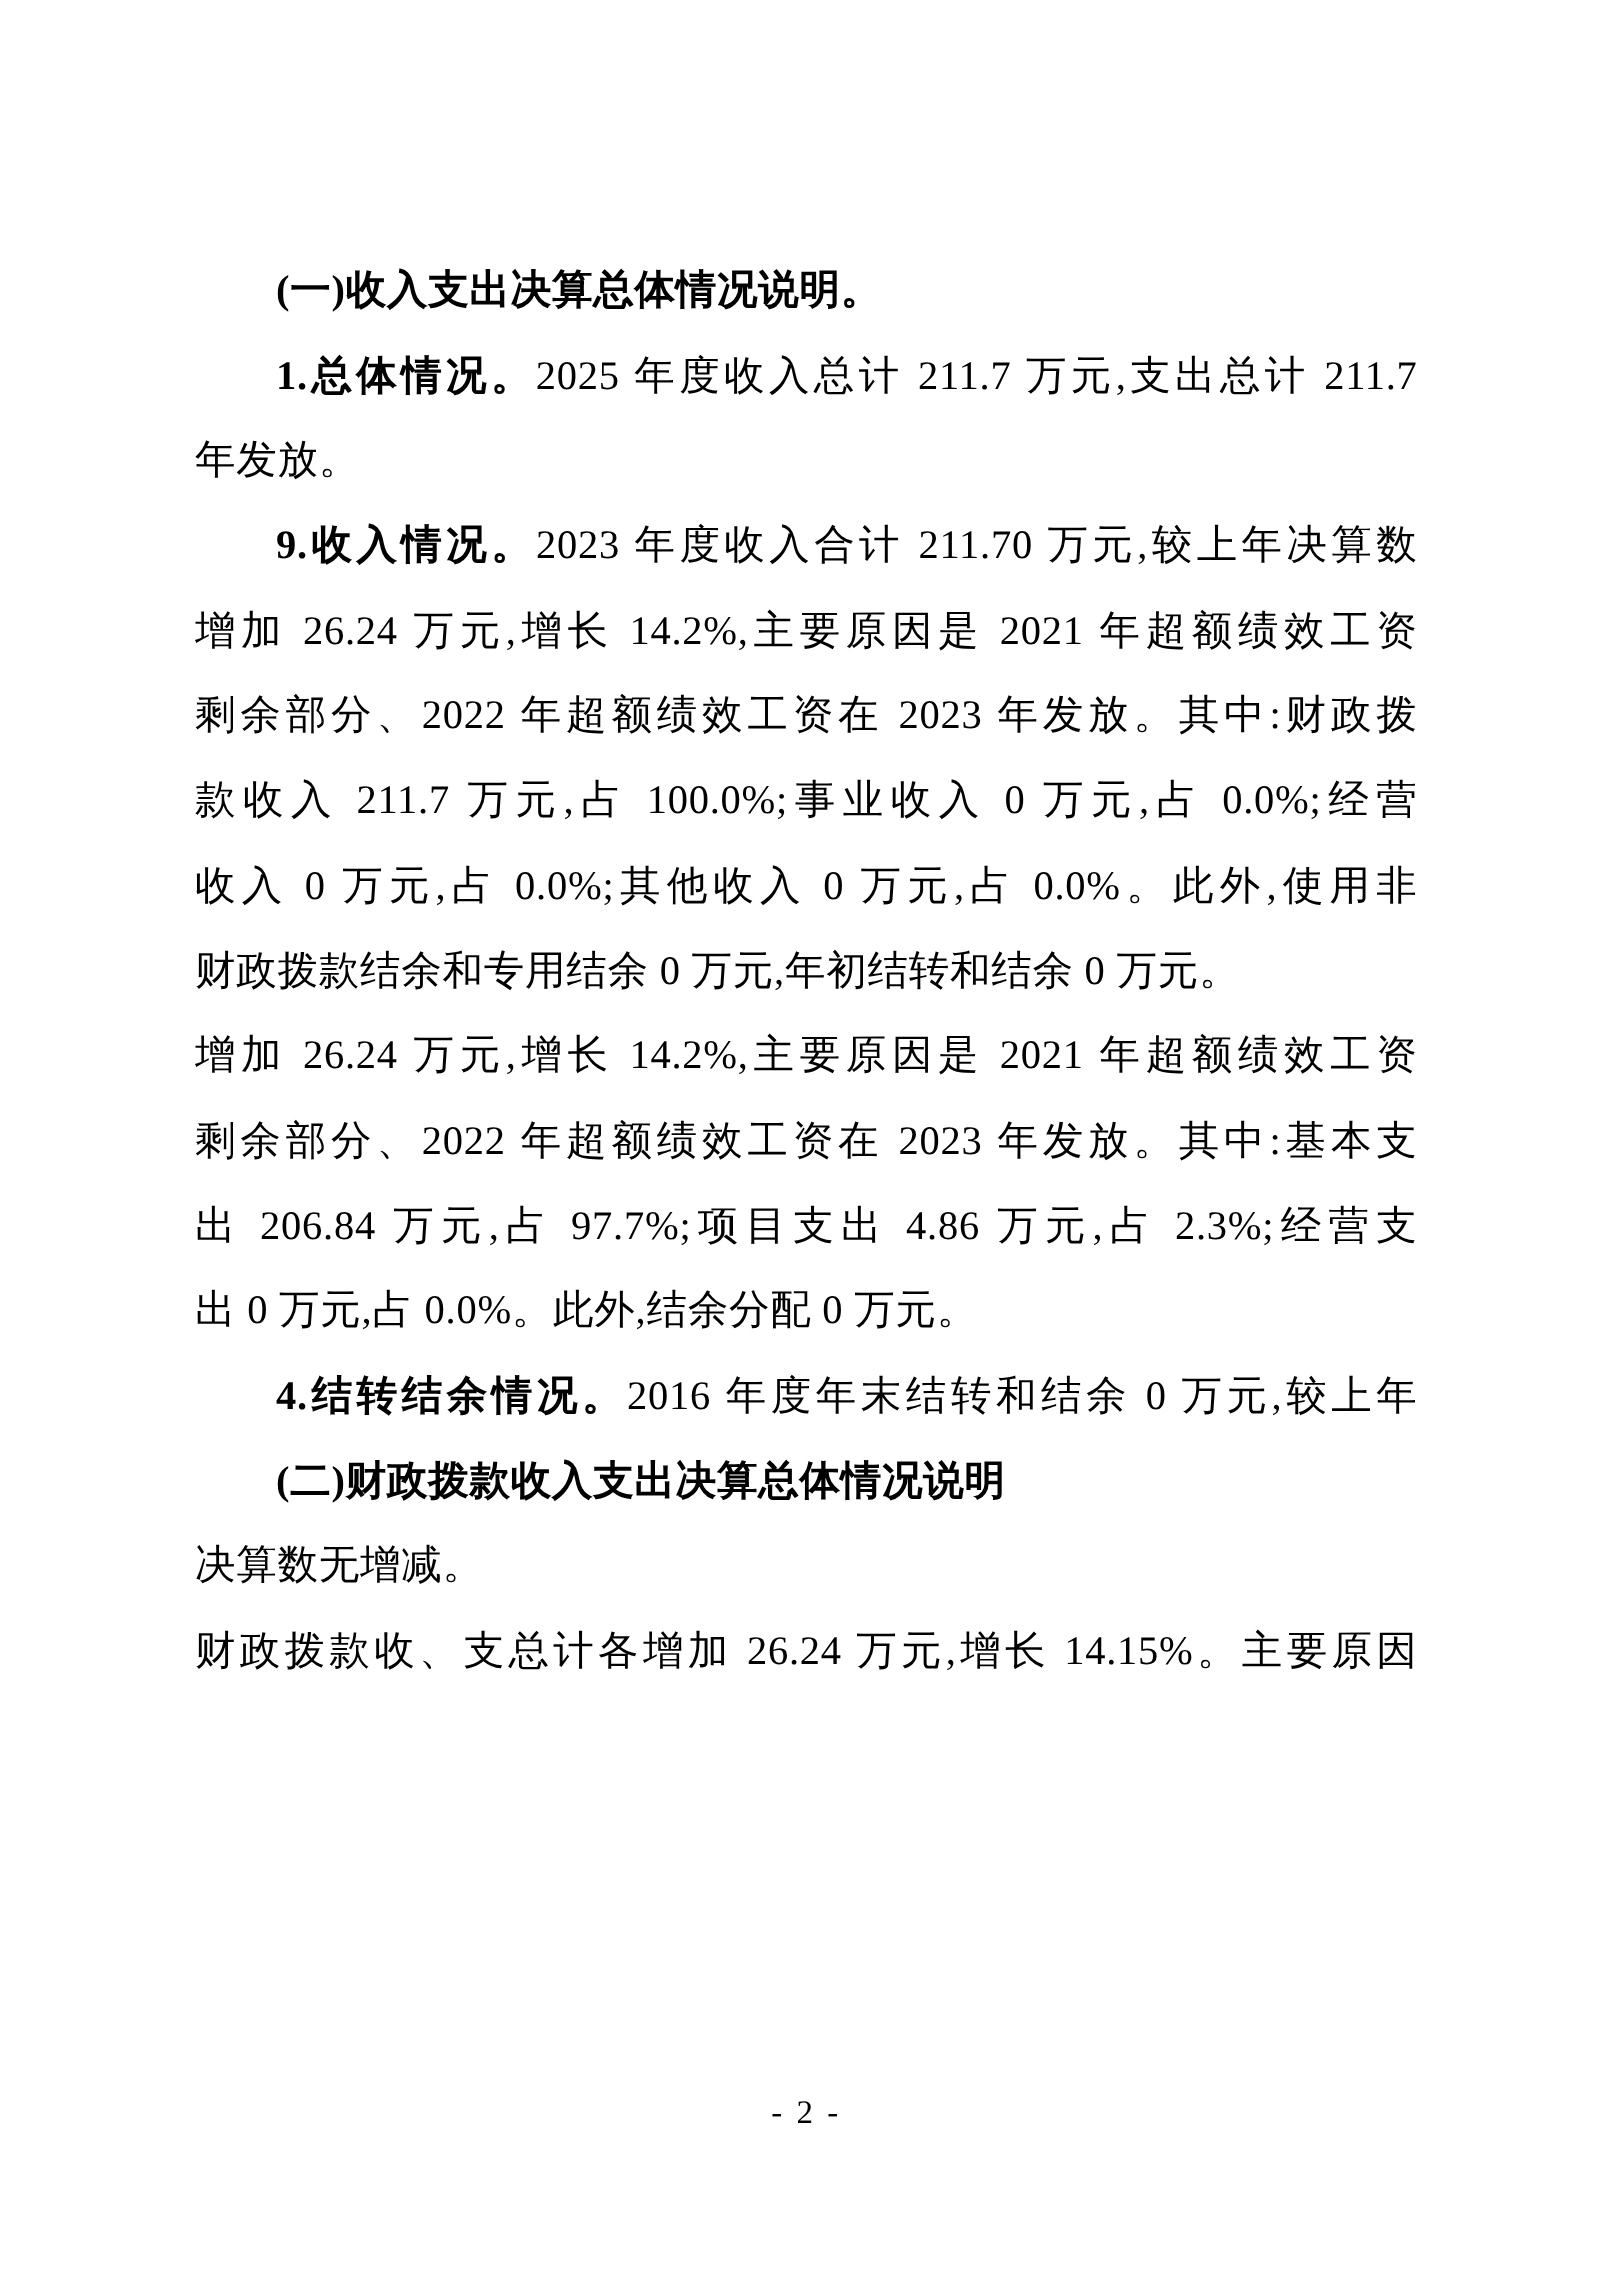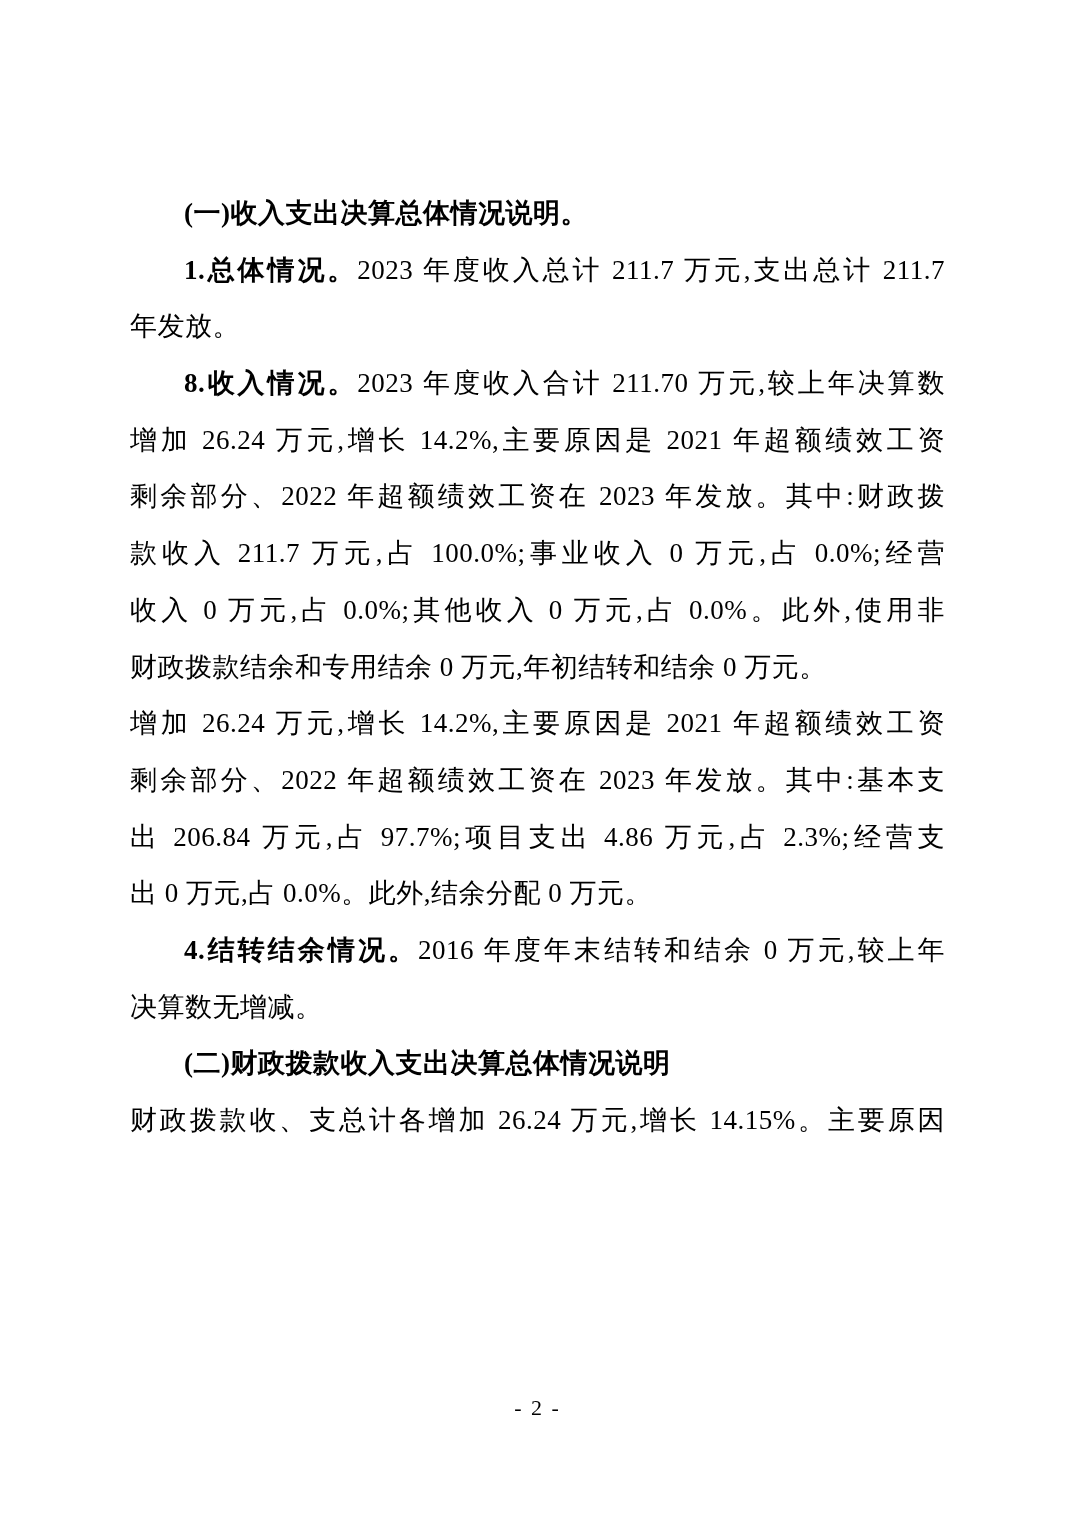--- a/index.html
+++ b/index.html
@@ -11,21 +11,21 @@
     position: relative;
     width: 1075px;
     height: 1520px;
     background: #ffffff;
     color: #000000;
     font-family: "Liberation Serif", "DejaVu Serif", serif;
     overflow: hidden;
   }
   .content {
     position: absolute;
-    top: 185px;
+    top: 165px;
     left: 130px;
     width: 815px;
   }
   .line {
     font-size: 27px;
     height: 56.7px;
     line-height: 56.7px;
     overflow: hidden;
     text-align: left;
     letter-spacing: 0.5px;
@@ -58,28 +58,28 @@
 <body>
 
 <div class="page">
   <div class="content">
 
     <div class="line indent heading">
       <span>(一)收入支出决算总体情况说明。</span>
     </div>
 
     <div class="line indent fill">
-      <span class="bold">1.总体情况。</span><span>2023 年度收入总计 211.7 万元,支出总计 211.7</span>
+      <span class="bold">1.总体情况。</span><span>2025 年度收入总计 211.7 万元,支出总计 211.7</span>
     </div>
     <div class="line">
       <span>年发放。</span>
     </div>
 
     <div class="line indent fill">
-      <span class="bold">8.收入情况。</span><span>2023 年度收入合计 211.70 万元,较上年决算数</span>
+      <span class="bold">9.收入情况。</span><span>2023 年度收入合计 211.70 万元,较上年决算数</span>
     </div>
     <div class="line fill">
       <span>增加 26.24 万元,增长 14.2%,主要原因是 2021 年超额绩效工资</span>
     </div>
     <div class="line fill">
       <span>剩余部分、2022 年超额绩效工资在 2023 年发放。其中:财政拨</span>
     </div>
     <div class="line fill">
       <span>款收入 211.7 万元,占 100.0%;事业收入 0 万元,占 0.0%;经营</span>
     </div>
@@ -99,26 +99,26 @@
     <div class="line fill">
       <span>出 206.84 万元,占 97.7%;项目支出 4.86 万元,占 2.3%;经营支</span>
     </div>
     <div class="line">
       <span>出 0 万元,占 0.0%。此外,结余分配 0 万元。</span>
     </div>
 
     <div class="line indent fill">
       <span class="bold">4.结转结余情况。</span><span>2016 年度年末结转和结余 0 万元,较上年</span>
     </div>
+    <div class="line indent heading">
+      <span>(二)财政拨款收入支出决算总体情况说明</span>
+    </div>
+
     <div class="line">
       <span>决算数无增减。</span>
-    </div>
-
-    <div class="line indent heading">
-      <span>(二)财政拨款收入支出决算总体情况说明</span>
     </div>
 
     <div class="line fill">
       <span>财政拨款收、支总计各增加 26.24 万元,增长 14.15%。主要原因</span>
     </div>
 
   </div>
 
   <div class="footer">- 2 -</div>
 </div>

